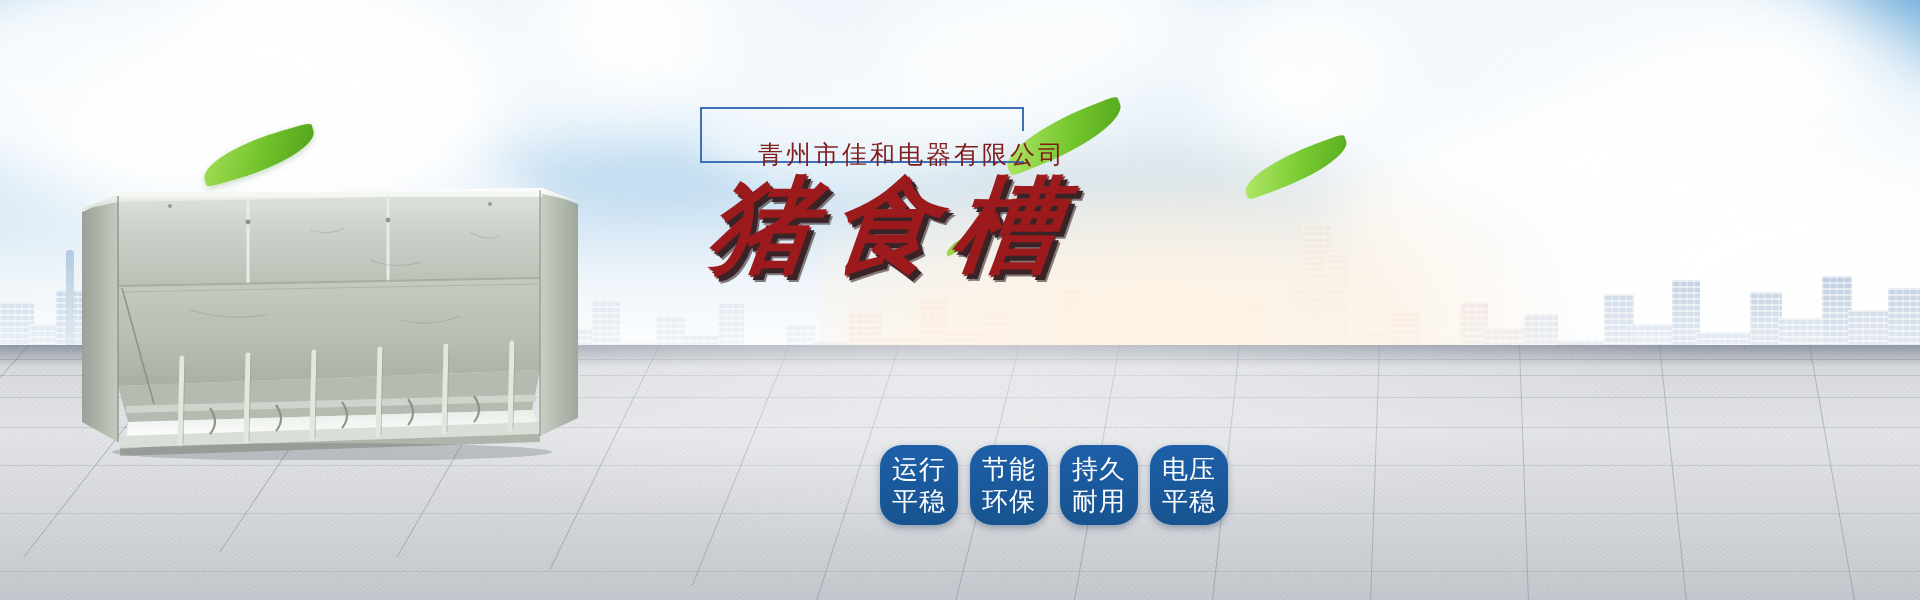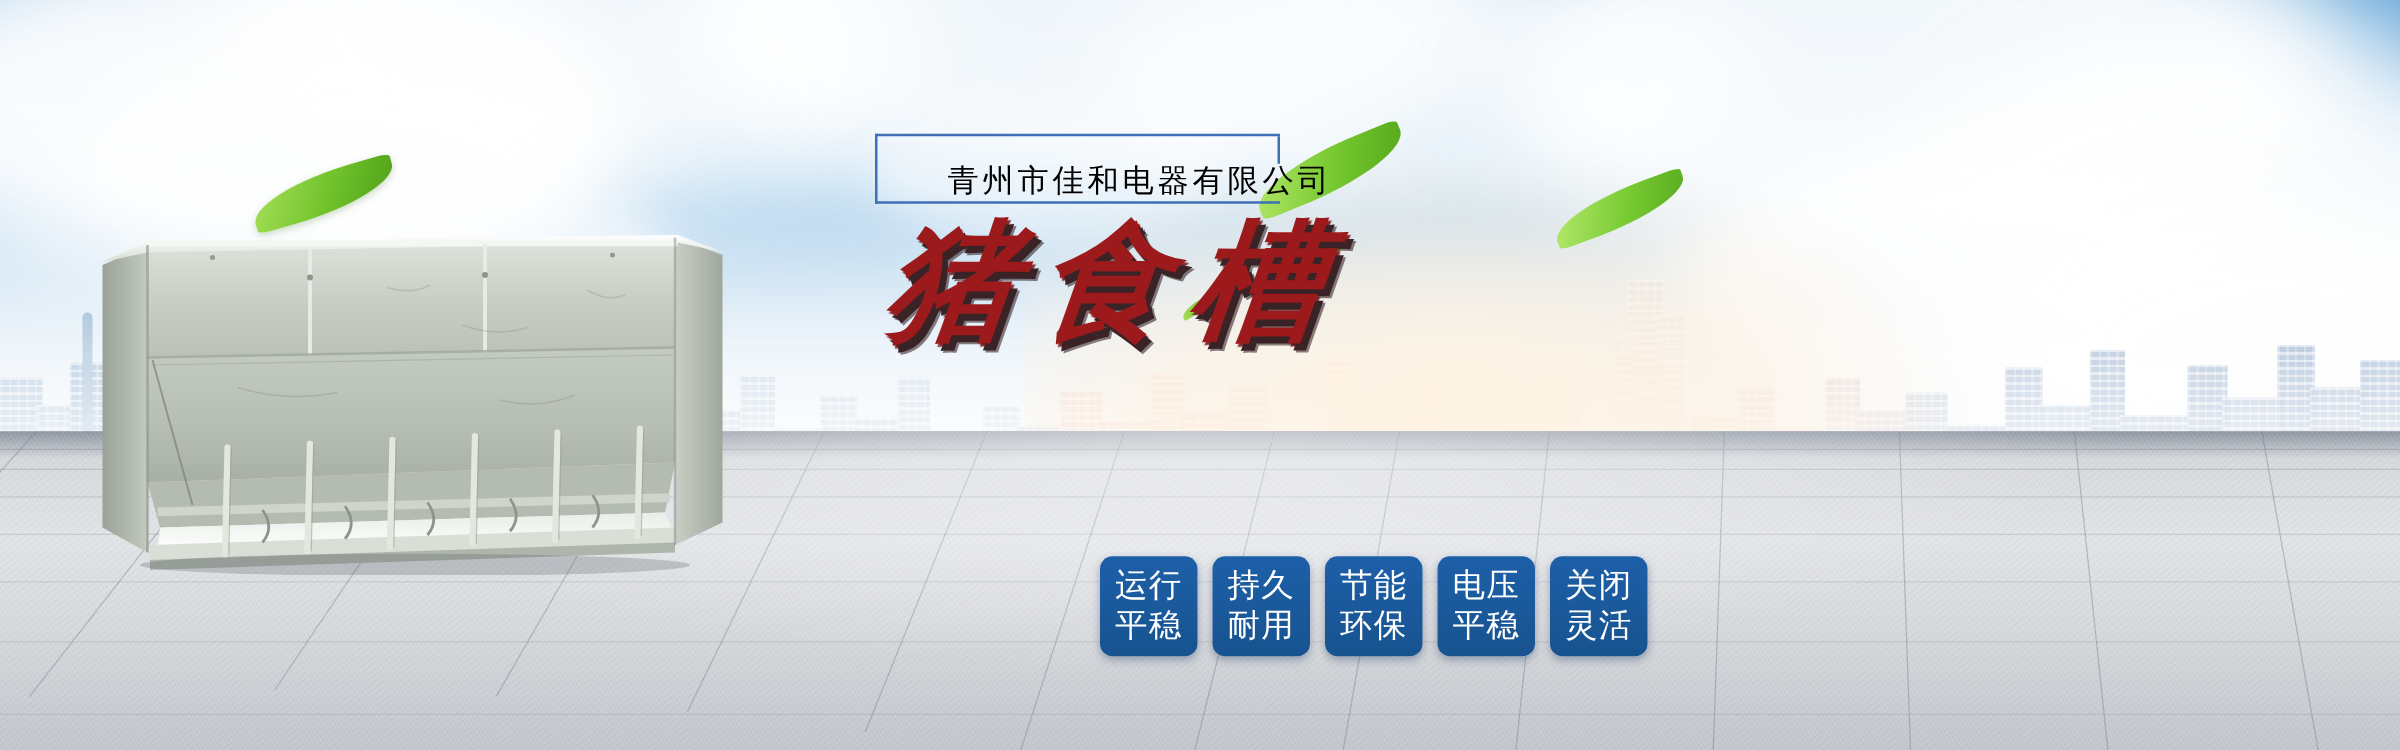--- a/index.html
+++ b/index.html
@@ -82,22 +82,22 @@
   #textblock{position:absolute;left:700px;top:95px;width:760px;height:460px;}
 
   .coframe{
     position:absolute;left:0;top:12px;width:322px;height:52px;
     border:2px solid #3f6fb5;border-right:none;
   }
   .coframe:after{
     content:"";position:absolute;right:0;top:0;width:2px;height:22px;background:#3f6fb5;
   }
   .coname{
-    position:absolute;left:58px;top:33px;width:300px;
-    font-size:25px;letter-spacing:3px;color:#000000;white-space:nowrap;
+    position:absolute;left:58px;top:43px;width:300px;
+    font-size:25px;letter-spacing:3px;color:#7f1d1d;white-space:nowrap;
     font-family:Liberation Serif, serif;
   }
   
   .frame-mask{
     position:absolute;left:50px;top:58px;width:272px;height:10px;
     background:linear-gradient(180deg,rgba(236,243,250,0),rgba(241,246,251,.0));
   }
 
   .title{
     position:absolute;left:10px;top:78px;width:740px;
@@ -119,21 +119,21 @@
     font-weight:700;color:#1c1c1e;white-space:nowrap;
     font-family:"DejaVu Sans","Liberation Sans",sans-serif;
     text-shadow:
       -2px -2px 0 #fff, 2px -2px 0 #fff, -2px 2px 0 #fff, 2px 2px 0 #fff,
       -3px 0 0 #fff, 3px 0 0 #fff, 0 -3px 0 #fff, 0 3px 0 #fff,
       4px 5px 6px rgba(0,0,0,.25);
   }
 
   .badges{position:absolute;left:180px;top:350px;display:flex;gap:12px;}
   .badge{
-    width:78px;height:80px;border-radius:10px;
+    width:78px;height:80px;border-radius:22px;
     background:linear-gradient(180deg,#1d5fa8 0%,#17538f 100%);
     box-shadow:0 3px 7px rgba(20,50,90,.35);
     display:flex;flex-direction:column;align-items:center;justify-content:center;
     color:#ffffff;font-size:26px;line-height:32px;letter-spacing:1px;
     font-family:"DejaVu Sans","Liberation Sans",sans-serif;
   }
   .badge span{display:block;}
 </style>
 </head>
 <body>
@@ -474,31 +474,27 @@
 
     <div class="title">猪食槽</div>
 
 
     <div class="badges">
       <div class="badge">
         <span>运行</span>
         <span>平稳</span>
       </div>
       <div class="badge">
+        <span>节能</span>
+        <span>环保</span>
+      </div>
+      <div class="badge">
         <span>持久</span>
         <span>耐用</span>
-      </div>
-      <div class="badge">
-        <span>节能</span>
-        <span>环保</span>
       </div>
       <div class="badge">
         <span>电压</span>
         <span>平稳</span>
       </div>
-      <div class="badge">
-        <span>关闭</span>
-        <span>灵活</span>
-      </div>
     </div>
 
   </div>
 </div>
 
 </body></html>

